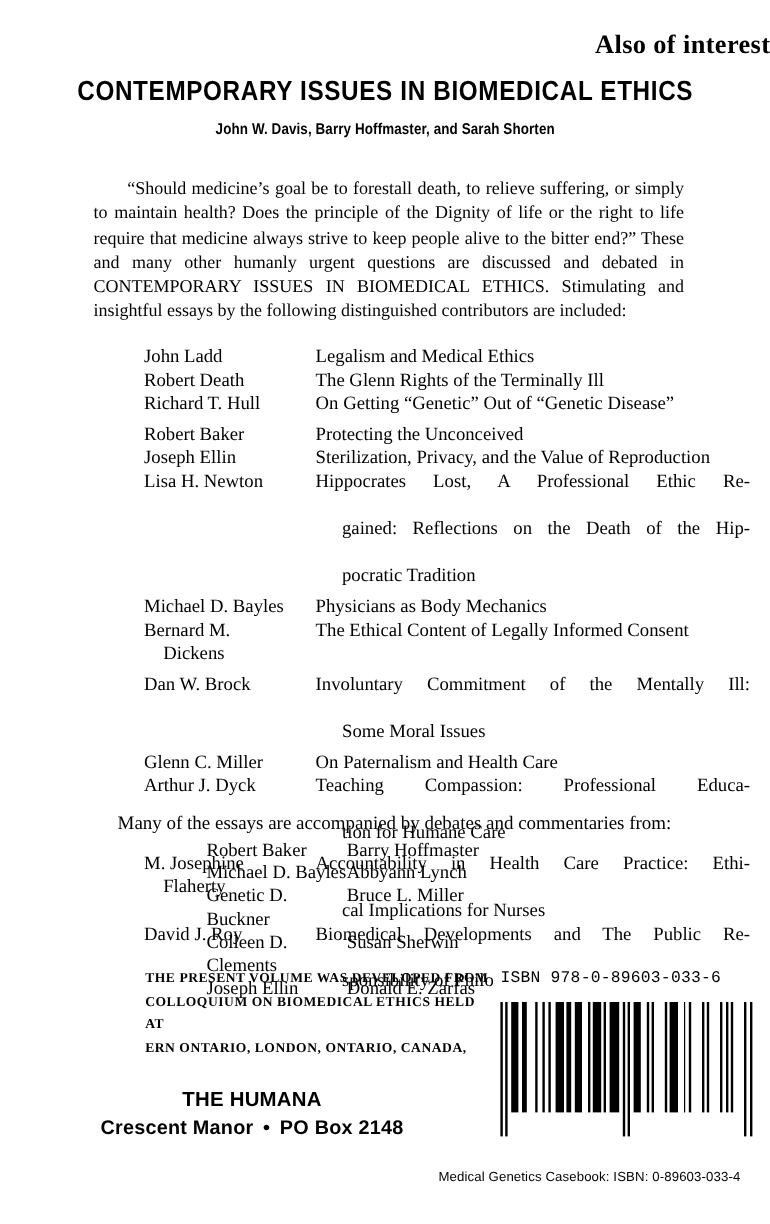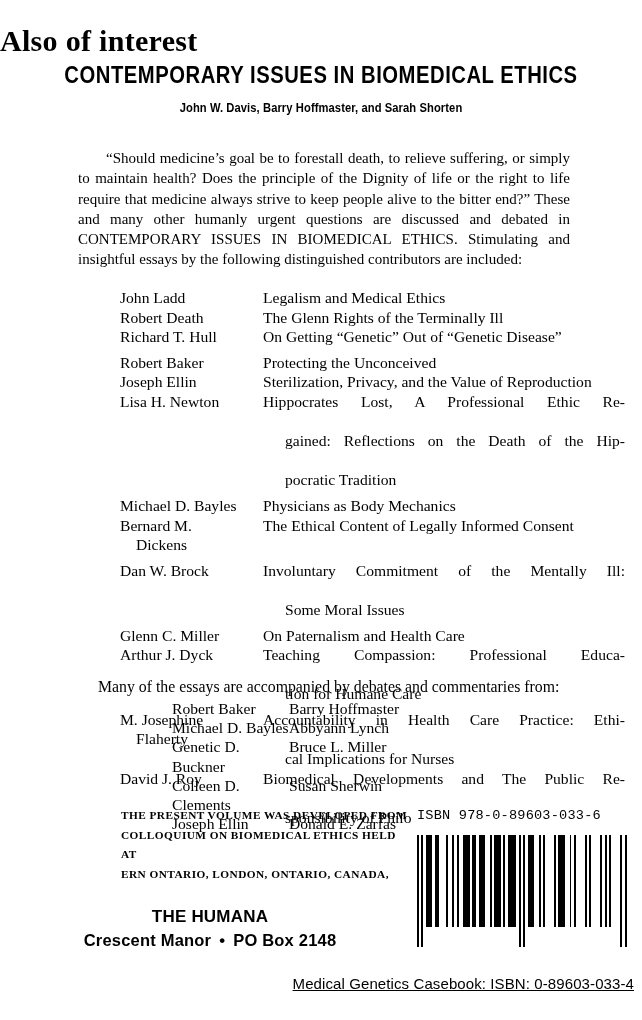--- a/index.html
+++ b/index.html
@@ -23,24 +23,24 @@
     width: 642px;
     height: 1020px;
   }
 
   
   .hdr-also {
     position: absolute;
     top: 24px;
     left: 0;
     width: 642px;
-    text-align: left;
+    text-align: right;
     font-family: "Liberation Serif", "DejaVu Serif", serif;
     font-weight: bold;
-    font-size: 30px;
+    font-size: 22px;
     letter-spacing: 0.3px;
   }
   .hdr-title {
     position: absolute;
     top: 62px;
     left: 0;
     width: 642px;
     text-align: center;
     font-family: "Liberation Sans Narrow", "Liberation Sans", sans-serif;
     font-weight: bold;
@@ -204,26 +204,25 @@
   .bars span {
     position: absolute;
     top: 0;
     background: #000000;
   }
 
   
   .footnote {
     position: absolute;
     top: 975px;
-    right: 8px;
+    right: 25px;
     font-family: "Liberation Sans", "DejaVu Sans", sans-serif;
-    font-size: 15px;
+    font-size: 11px;
     letter-spacing: 0.1px;
     white-space: nowrap;
-    text-decoration: underline;
   }
 </style>
 </head>
 <body>
 
 <div class="page">
 
   <div class="hdr-also">Also of interest</div>
   <div class="hdr-title">CONTEMPORARY ISSUES IN BIOMEDICAL ETHICS</div>
   <div class="hdr-authors">John W. Davis, Barry Hoffmaster, and Sarah Shorten</div>

